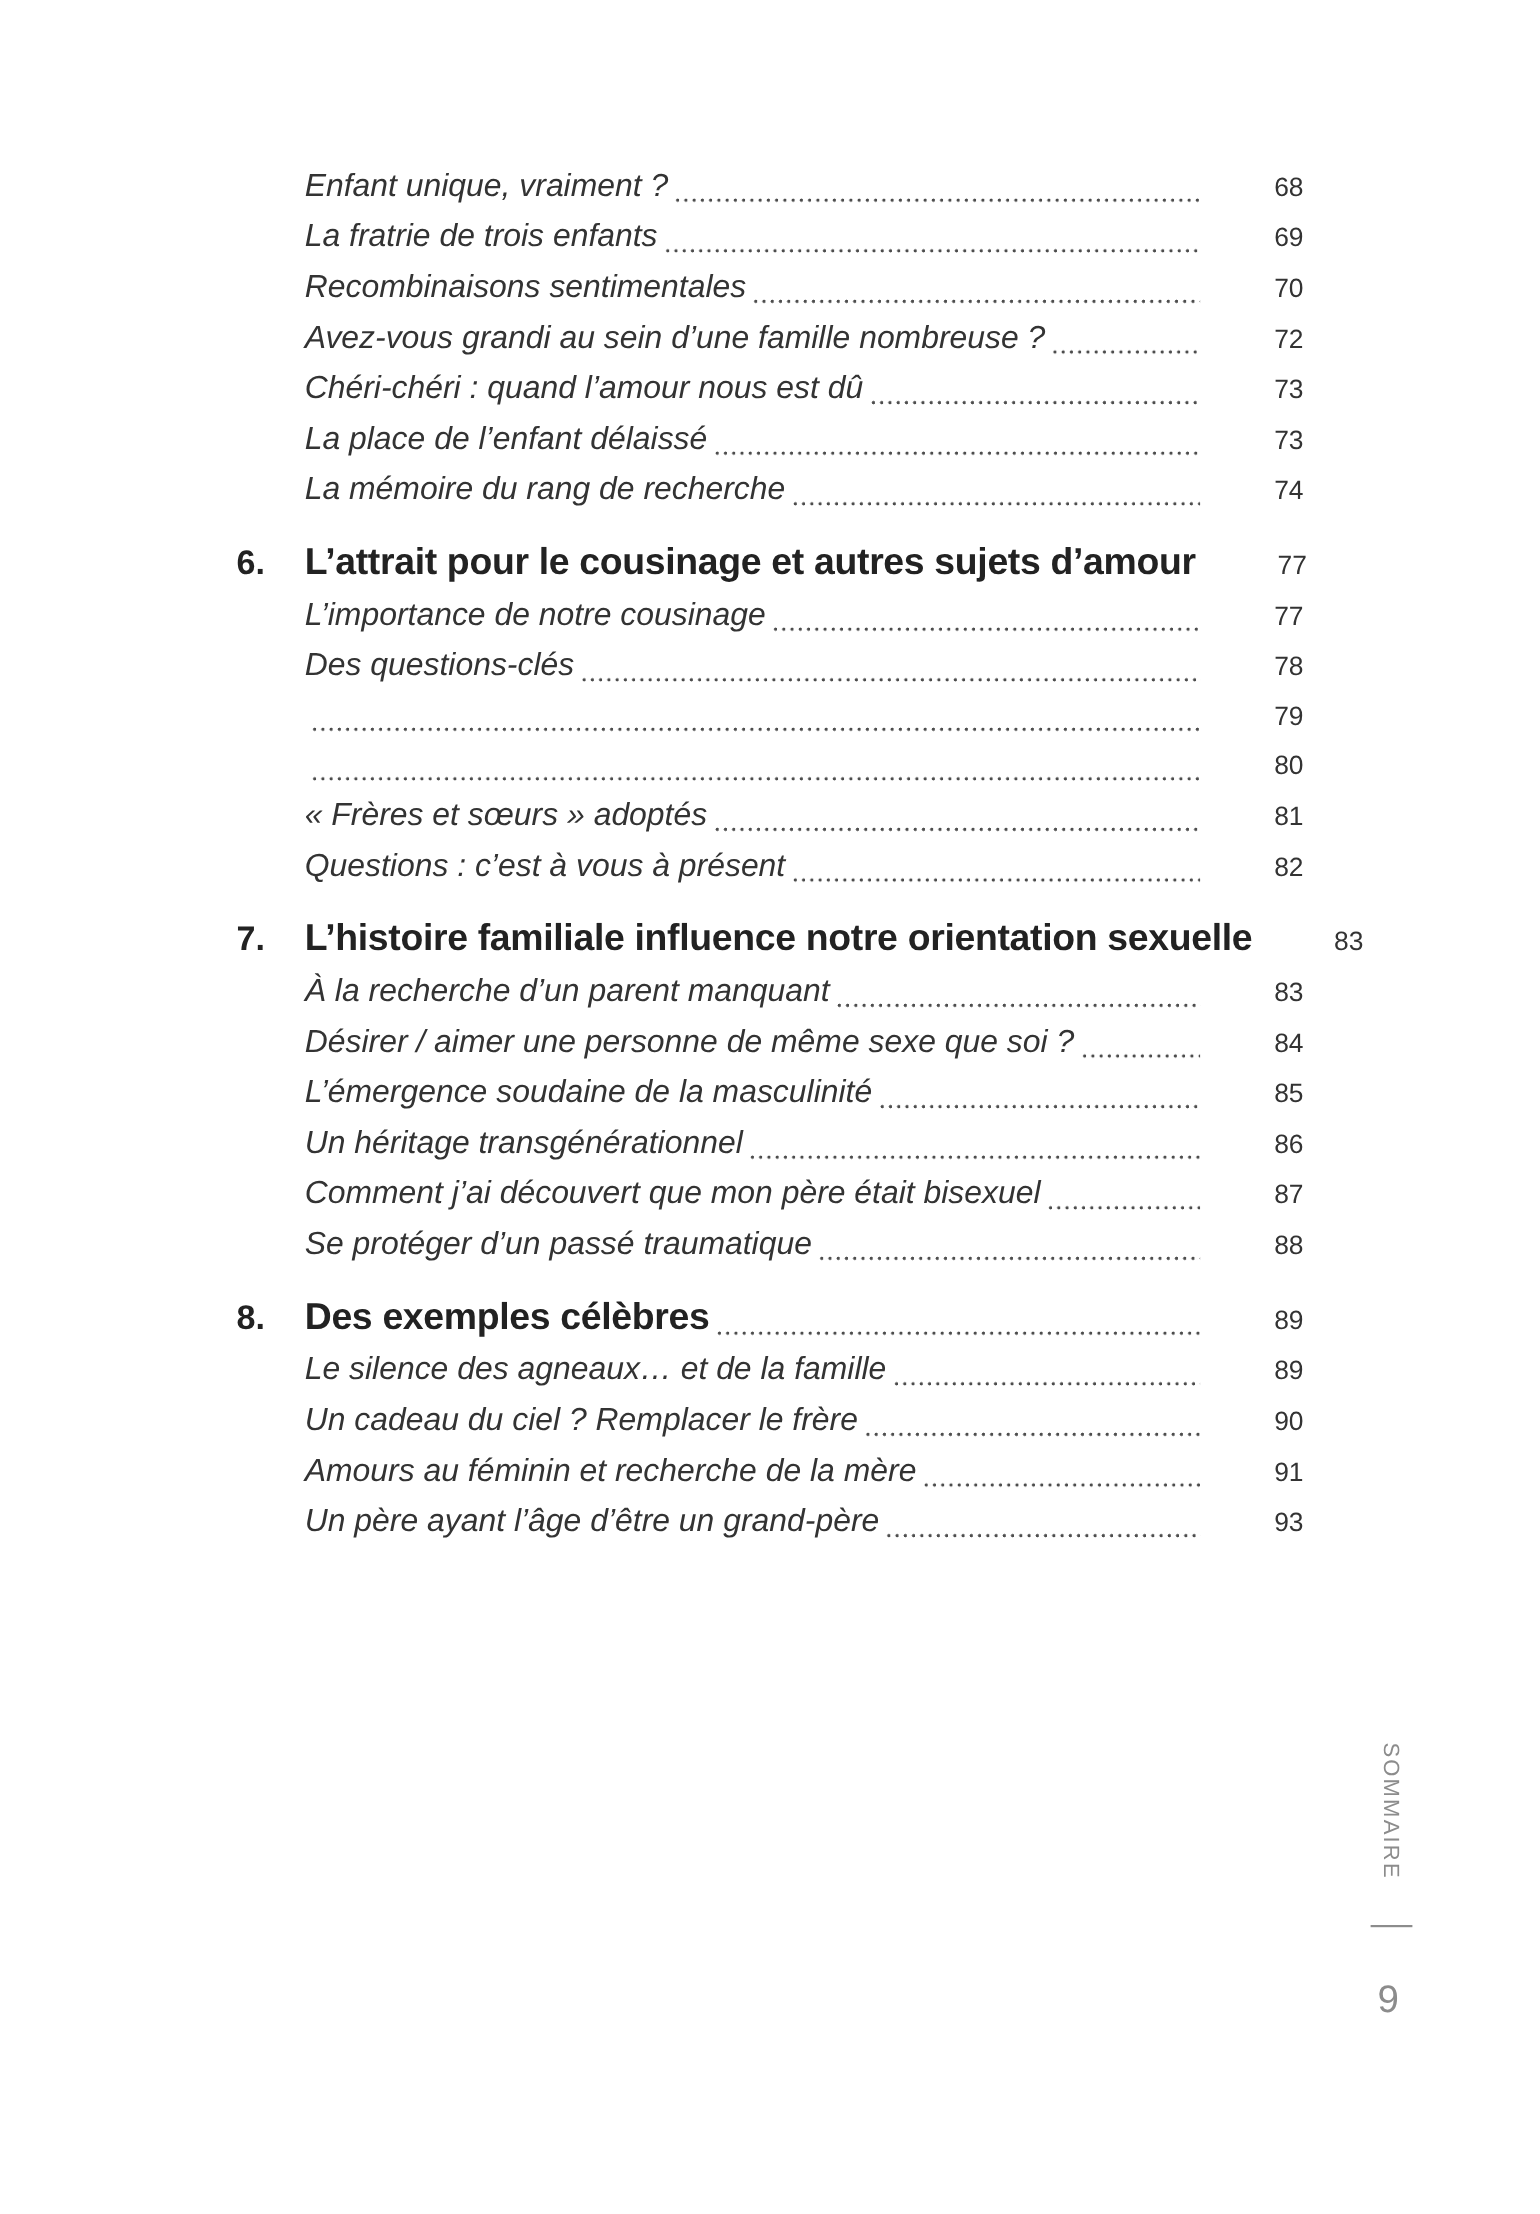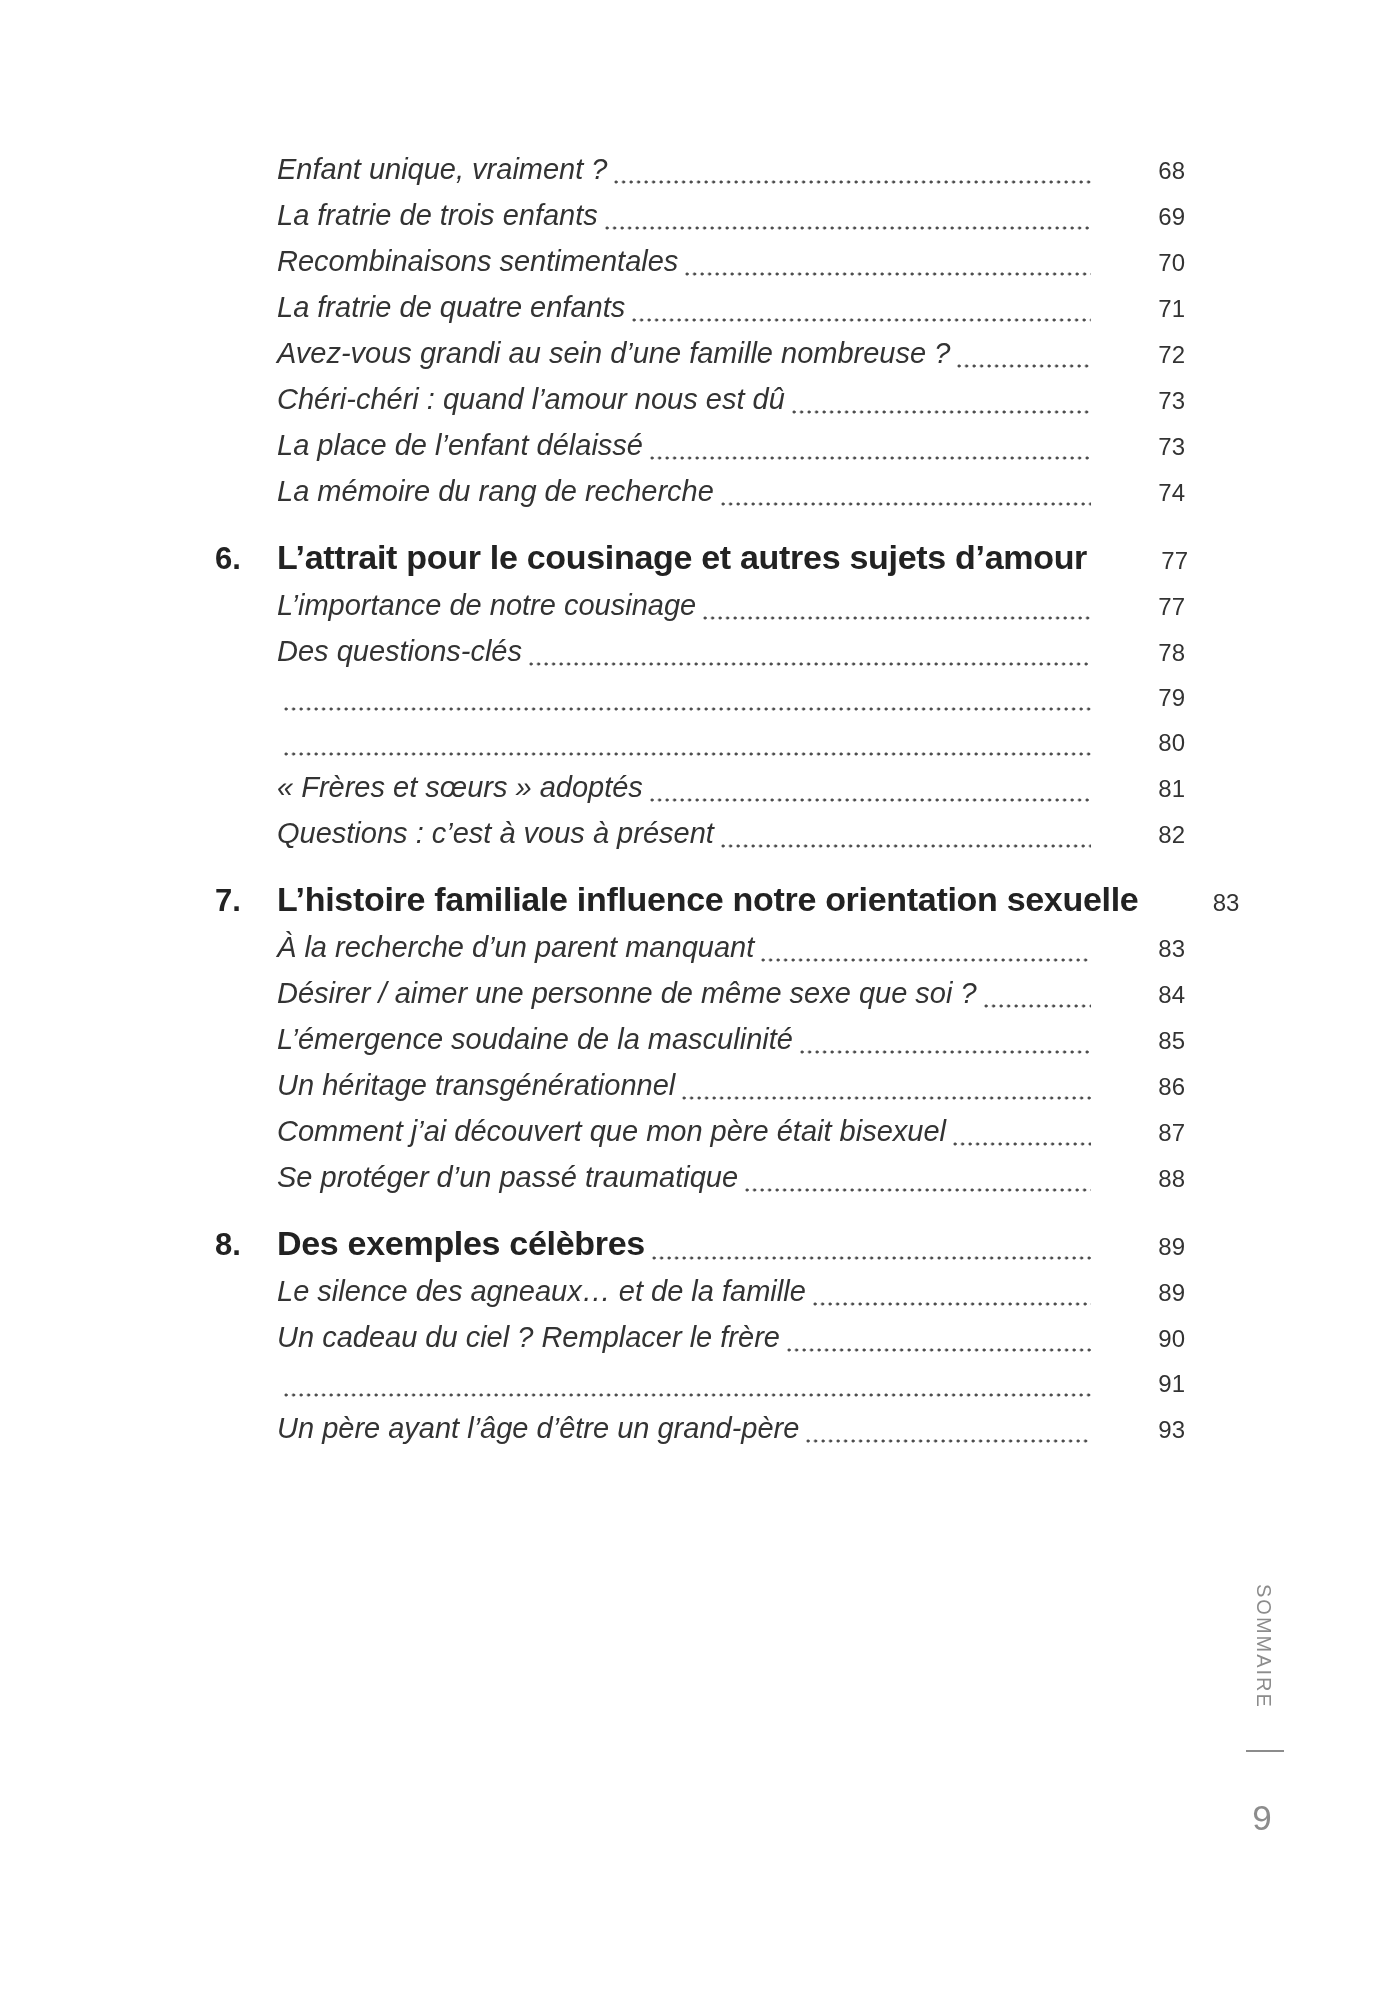--- a/index.html
+++ b/index.html
@@ -40,25 +40,20 @@
     </div>
     <div class="row sub">
       <span class="lbl">La fratrie de trois enfants</span>
       <span class="leader"></span>
       <span class="pg">69</span>
     </div>
     <div class="row sub">
       <span class="lbl">Recombinaisons sentimentales</span>
       <span class="leader"></span>
       <span class="pg">70</span>
-    </div>
-    <div class="row sub">
-      <span class="lbl">La fratrie de quatre enfants</span>
-      <span class="leader"></span>
-      <span class="pg">71</span>
     </div>
     <div class="row sub">
       <span class="lbl">Avez-vous grandi au sein d’une famille nombreuse ?</span>
       <span class="leader"></span>
       <span class="pg">72</span>
     </div>
     <div class="row sub">
       <span class="lbl">Chéri-chéri : quand l’amour nous est dû</span>
       <span class="leader"></span>
       <span class="pg">73</span>
@@ -156,20 +151,21 @@
       <span class="lbl">Le silence des agneaux… et de la famille</span>
       <span class="leader"></span>
       <span class="pg">89</span>
     </div>
     <div class="row sub">
       <span class="lbl">Un cadeau du ciel ? Remplacer le frère</span>
       <span class="leader"></span>
       <span class="pg">90</span>
     </div>
     <div class="row sub">
+      <span class="lbl">Amours au féminin et recherche de la mère</span>
       <span class="leader"></span>
       <span class="pg">91</span>
     </div>
     <div class="row sub">
       <span class="lbl">Un père ayant l’âge d’être un grand-père</span>
       <span class="leader"></span>
       <span class="pg">93</span>
     </div>
 
   </div>

